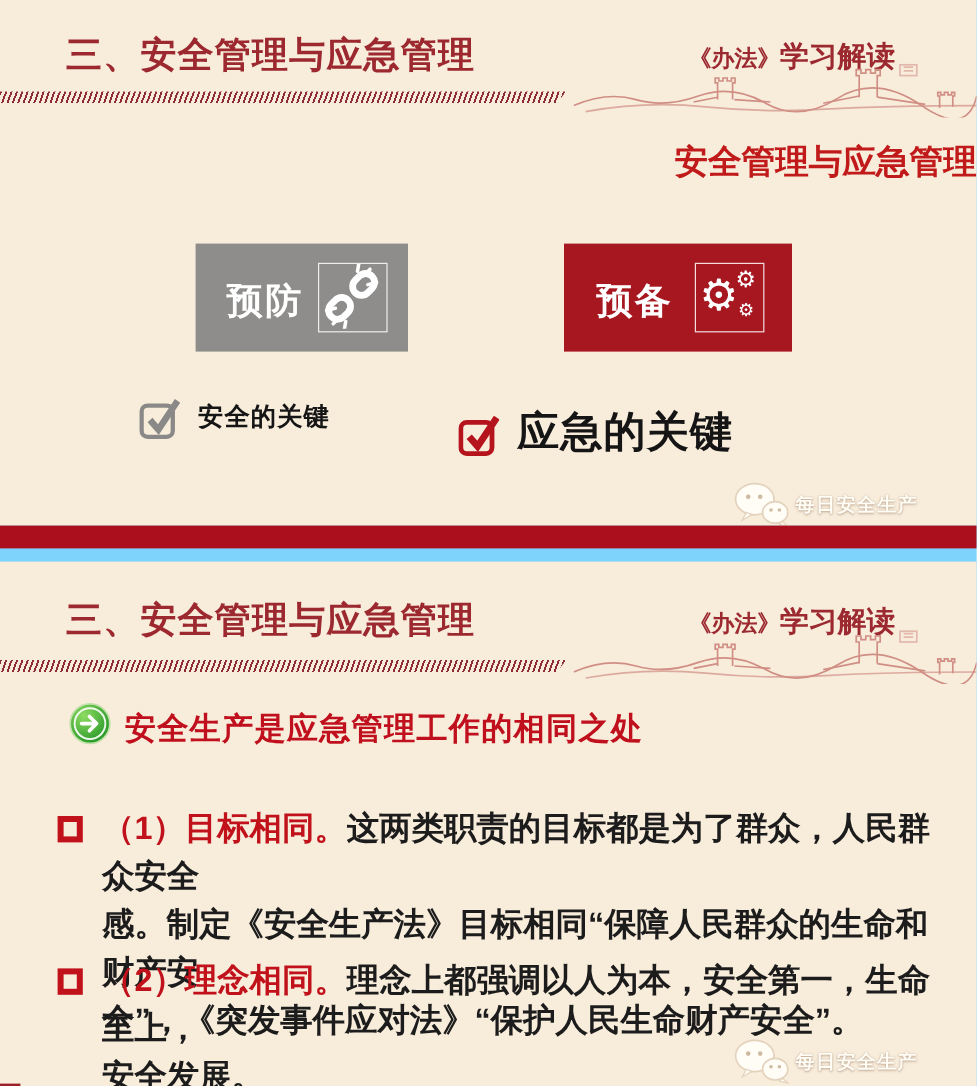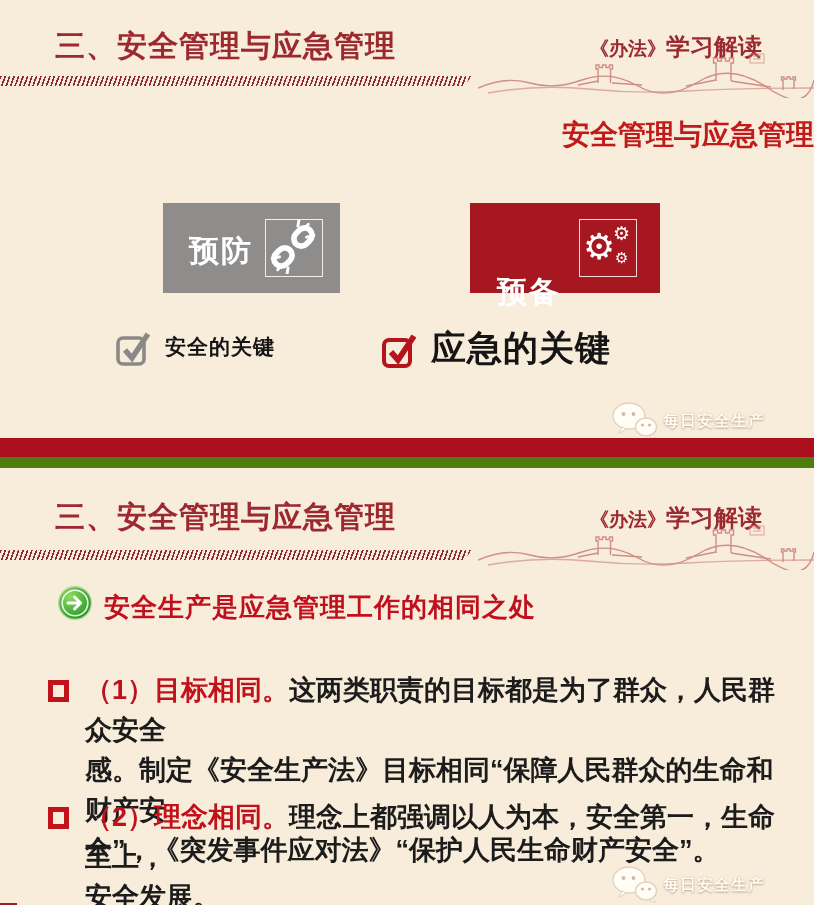--- a/index.html
+++ b/index.html
@@ -1,53 +1,53 @@
 <!DOCTYPE html>
 <html><head>
 <meta charset="utf-8">
 <style>
   html,body{margin:0;padding:0;background:#ffffff;}
-  .page{position:relative;width:814px;height:905px;background:#4d7c0f;overflow:hidden;
+  .page{position:relative;width:814px;height:905px;background:#7dd3fc;overflow:hidden;
         font-family:"Liberation Sans",sans-serif;}
   .slide{position:absolute;left:0;width:814px;background:#f8ecdb;}
   #slide1{top:0;height:438px;}
   #slide2{top:468px;height:437px;}
 
   
   .sec-title{position:absolute;left:55px;font-size:30px;font-weight:bold;color:#9c2830;
              letter-spacing:1px;white-space:nowrap;}
-  .badge{position:absolute;right:52px;color:#9c2830;font-weight:bold;white-space:nowrap;}
+  .badge{position:absolute;right:68px;color:#9c2830;font-weight:bold;white-space:nowrap;}
   .badge .sm{font-size:19px;}
   .badge .lg{font-size:24px;}
   .hatch{position:absolute;left:0;width:472px;height:10px;
          background:repeating-linear-gradient(110deg,#8e2b33 0 1.6px,rgba(0,0,0,0) 1.6px 4.2px);
          clip-path:polygon(0 0,100% 0,calc(100% - 8px) 100%,0 100%);}
   .wall{position:absolute;left:478px;width:336px;height:62px;}
 
   
   .main-title{position:absolute;left:0;top:116px;width:100%;text-align:right;
               font-size:28px;font-weight:bold;color:#c11a1a;}
   .card{position:absolute;top:203px;height:90px;color:#fff;}
   .card .lbl{position:absolute;top:28px;font-size:30px;font-weight:bold;letter-spacing:2px;}
   .card .icon-box{position:absolute;top:16px;width:56px;height:56px;
                   border:1px solid rgba(255,255,255,.85);}
   #card-prevention{left:163px;width:177px;background:#8f8d8b;}
   #card-prevention .lbl{left:26px;}
   #card-prevention .icon-box{left:102px;}
   #card-preparedness{left:470px;width:190px;background:#a6171f;}
-  #card-preparedness .lbl{left:27px;margin-top:41px;}
+  #card-preparedness .lbl{left:27px;}
   #card-preparedness .icon-box{left:109px;}
   .gear{position:absolute;color:#fff;line-height:1;font-family:"DejaVu Sans",sans-serif;}
   .gear-main{left:3px;top:9px;font-size:36px;}
   .gear-top{left:33px;top:4px;font-size:19px;}
   .gear-bot{left:35px;top:31px;font-size:15px;}
 
   .check-item{position:absolute;display:flex;align-items:center;}
   #check1{left:116px;top:328px;}
-  #check2{left:382px;top:325px;}
+  #check2{left:382px;top:337px;}
   .check-item svg{margin-right:15px;}
   .check-lbl{font-weight:bold;color:#151515;letter-spacing:1px;white-space:nowrap;}
   #check1 .check-lbl{font-size:21px;}
   #check2 .check-lbl{font-size:35px;}
 
   .watermark{position:absolute;display:flex;align-items:center;gap:5px;}
   #wm1{left:610px;top:401px;}
   #wm2{left:610px;top:397px;}
   .wm-text{font-size:16px;font-weight:bold;color:#fffdf5;letter-spacing:1px;white-space:nowrap;
            text-shadow:0 1px 2px rgba(150,118,92,.55),0 0 1px rgba(150,118,92,.45);}

